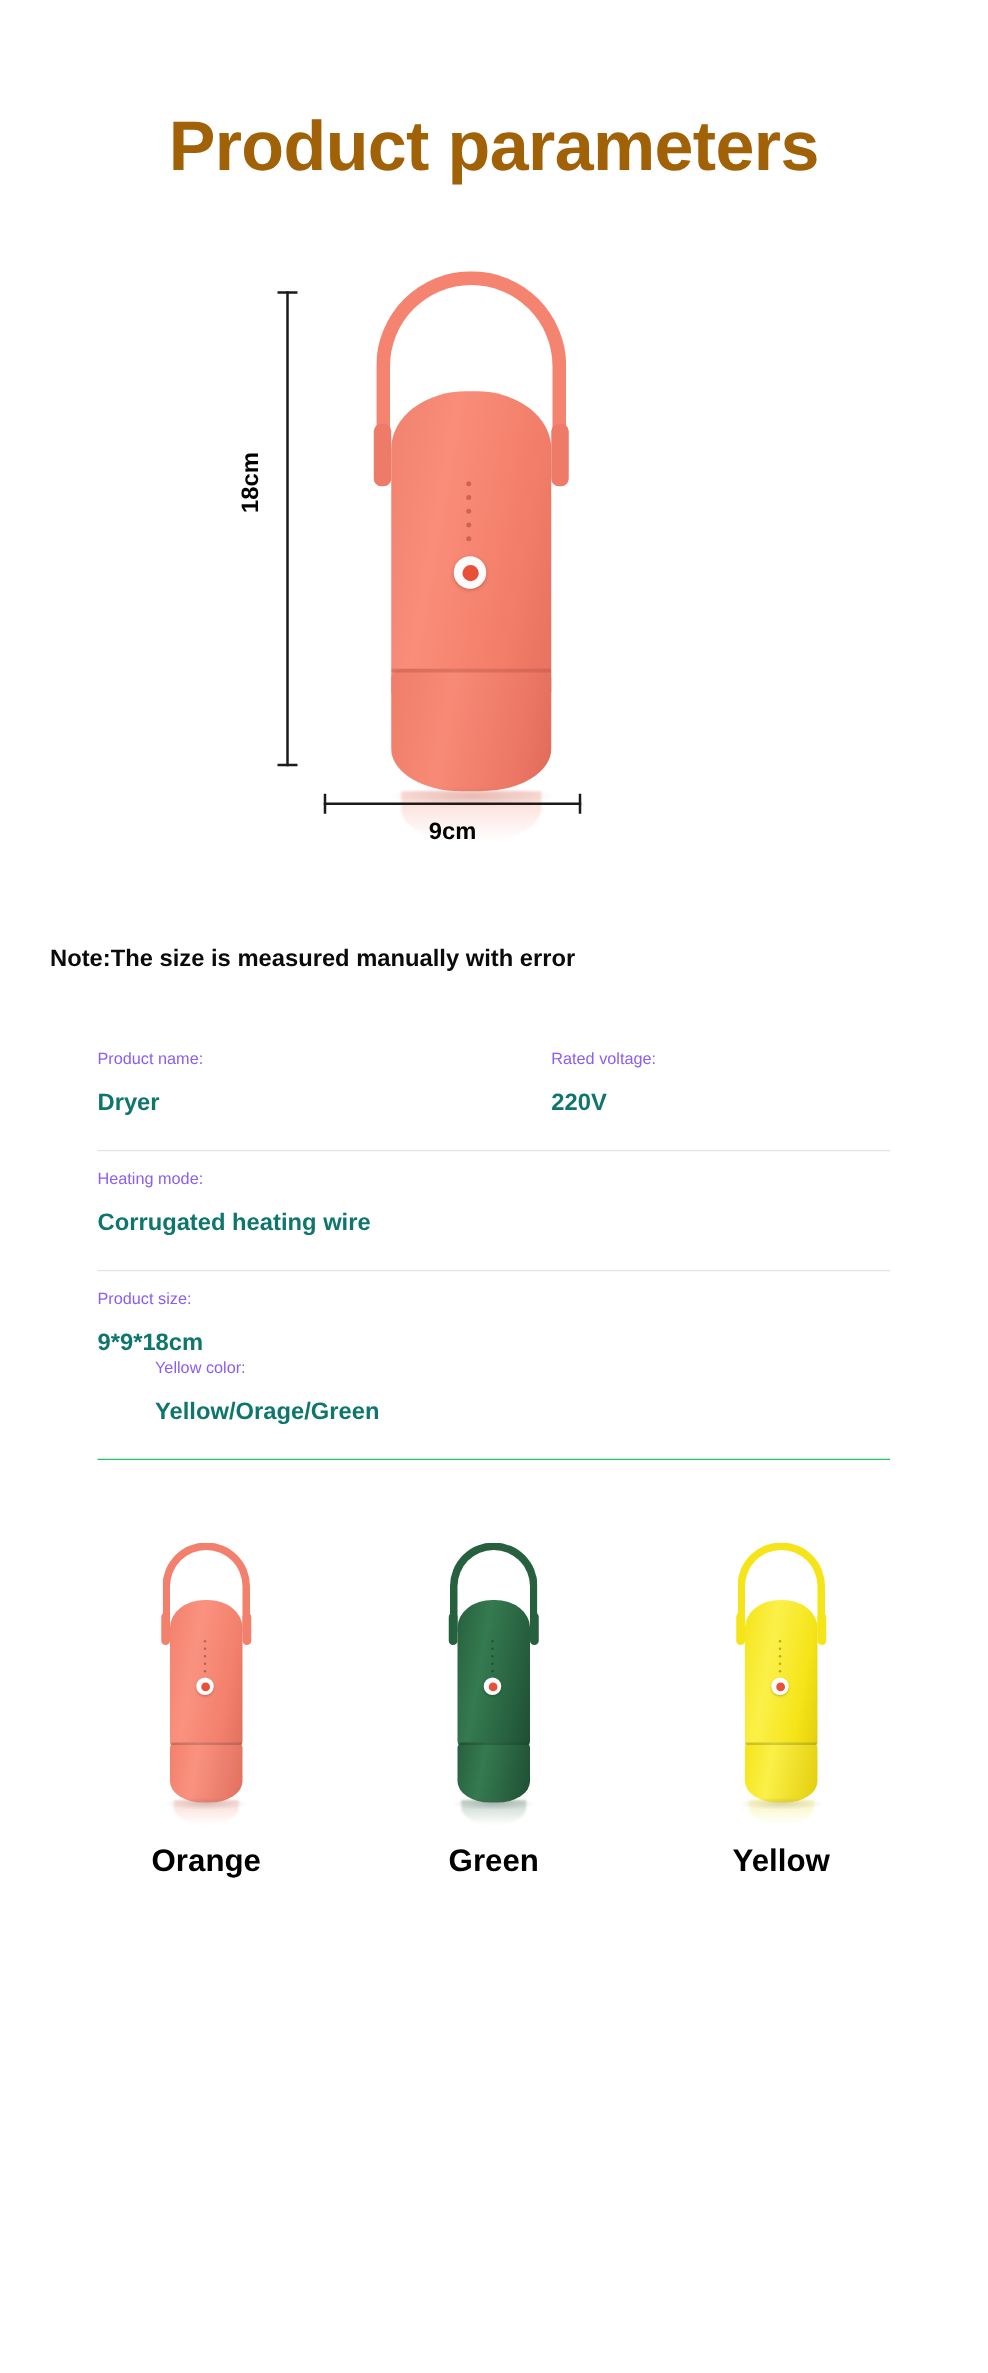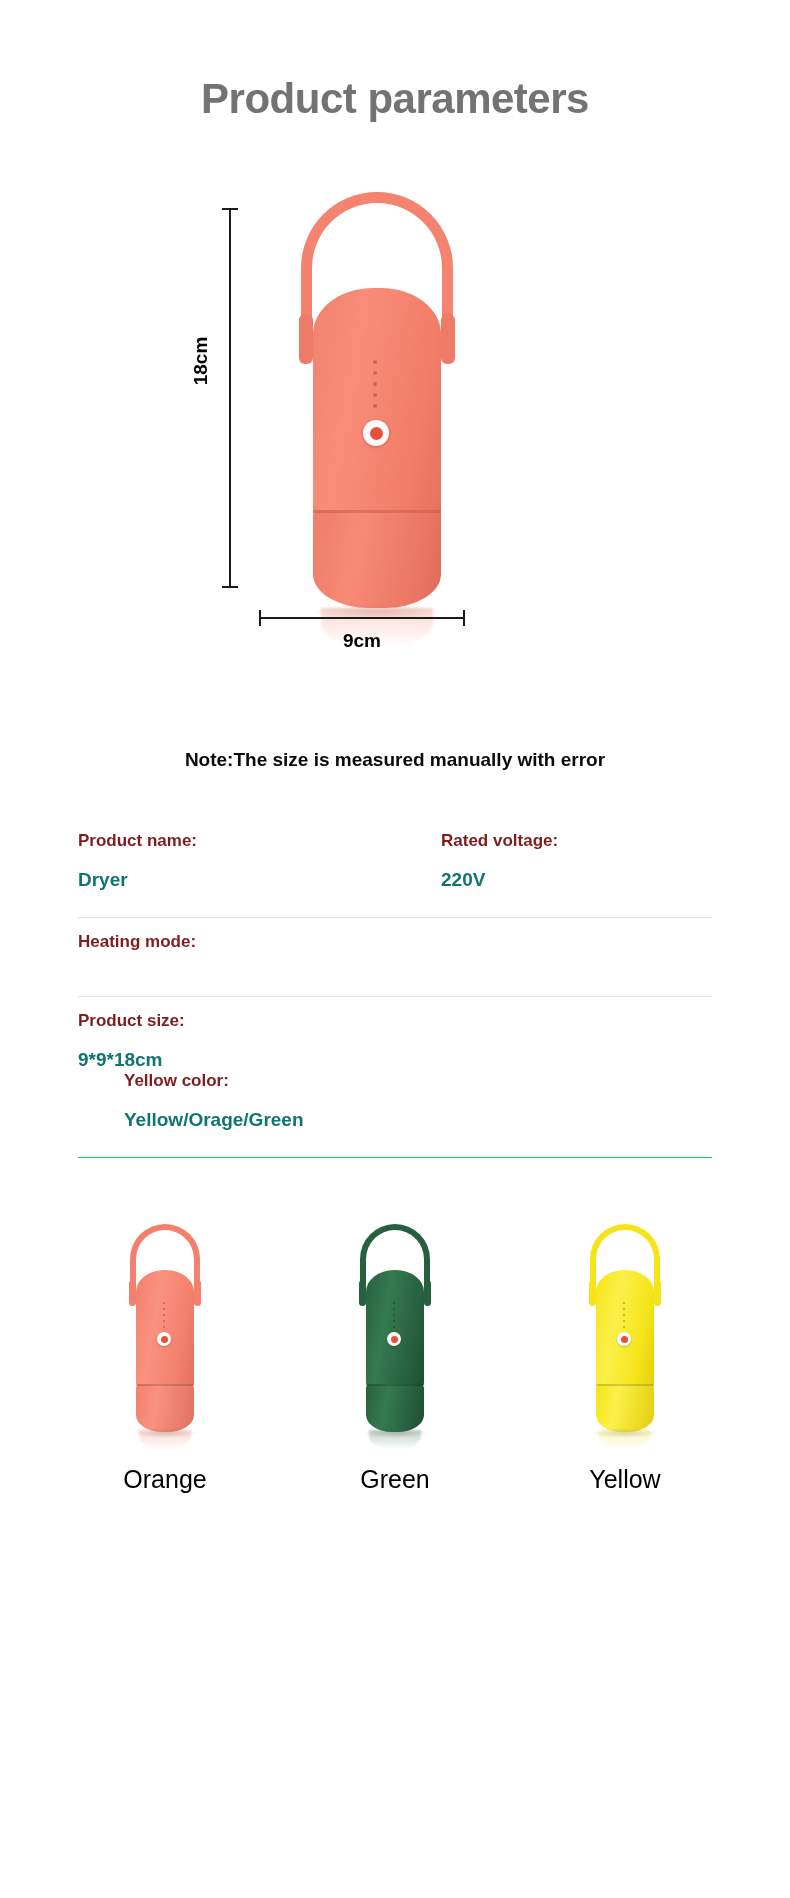--- a/index.html
+++ b/index.html
@@ -19,24 +19,24 @@
   .page {
     width: 790px;
     min-height: 1898px;
     background: #ffffff;
     position: relative;
     padding: 0;
   }
   
   .title {
     text-align: center;
-    font-size: 42px;
+    font-size: 56px;
     font-weight: bold;
     letter-spacing: -0.5px;
-    color: #737373;
+    color: #a16207;
     padding-top: 48px;
     line-height: 1.1;
   }
 
   
   .hero {
     position: relative;
     height: 560px;
     margin-top: 40px;
   }
@@ -232,47 +232,46 @@
     top: 416px;
     width: 112px;
     height: 40px;
     background: linear-gradient(180deg, rgba(240,130,110,.30), rgba(255,255,255,0));
     border-radius: 0 0 50px 50px / 0 0 26px 26px;
     filter: blur(1px);
   }
 
   
   .note {
-    text-align: center;
     font-size: 19px;
     font-weight: bold;
     color: #0b0b0b;
-    margin-top: 27px;
+    margin-top: 10px;
     padding: 0 40px;
   }
 
   
   .specs {
     margin: 46px 78px 0 78px;
   }
   .spec-row {
     display: flex;
     padding: 14px 0 26px 0;
     border-bottom: 1px solid #e2e2e2;
   }
   .spec-row:last-child { border-bottom: 1px solid #22c55e; flex-direction: column; }
   .spec-cell {
     width: 50%;
     padding-right: 14px;
   }
   .spec-cell.right { padding-left: 46px; }
   .spec-label {
-    font-size: 17px;
-    font-weight: bold;
-    color: #7f1d1d;
+    font-size: 13px;
+    font-weight: normal;
+    color: #8b5cf6;
     margin-bottom: 18px;
   }
   .spec-value {
     font-size: 19px;
     font-weight: bold;
     color: #0f766e;
   }
 
   
   .variants {
@@ -382,21 +381,21 @@
     top: 206px;
     width: 52px;
     height: 20px;
     background: linear-gradient(180deg, var(--refl), rgba(255,255,255,0));
     border-radius: 0 0 26px 26px / 0 0 14px 14px;
     filter: blur(1px);
   }
   .variant-label {
     margin-top: 26px;
     font-size: 25px;
-    font-weight: normal;
+    font-weight: bold;
     color: #000;
   }
   .bottom-pad { height: 64px; }
 </style>
 </head>
 <body>
 
 <div class="page">
 
   <h1 class="title">Product parameters</h1>
@@ -447,20 +446,21 @@
       </div>
       <div class="spec-cell right">
         <div class="spec-label">Rated voltage:</div>
         <div class="spec-value">220V</div>
       </div>
     </div>
 
     <div class="spec-row">
       <div class="spec-cell">
         <div class="spec-label">Heating mode:</div>
+        <div class="spec-value">Corrugated heating wire</div>
       </div>
     </div>
 
     <div class="spec-row">
       <div class="spec-cell">
         <div class="spec-label">Product size:</div>
         <div class="spec-value">9*9*18cm</div>
       </div>
       <div class="spec-cell right">
         <div class="spec-label">Yellow color:</div>

